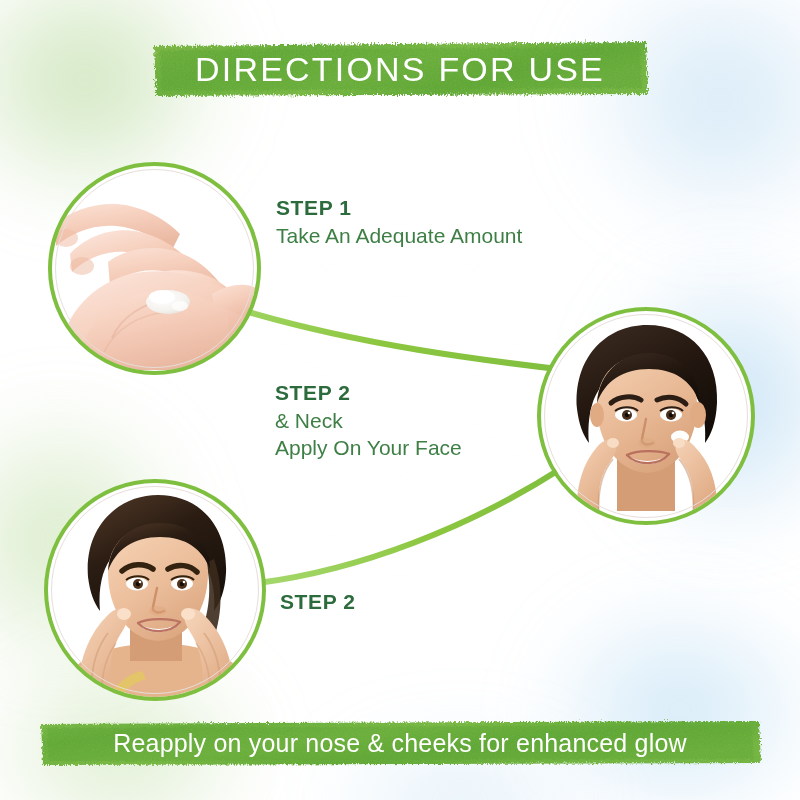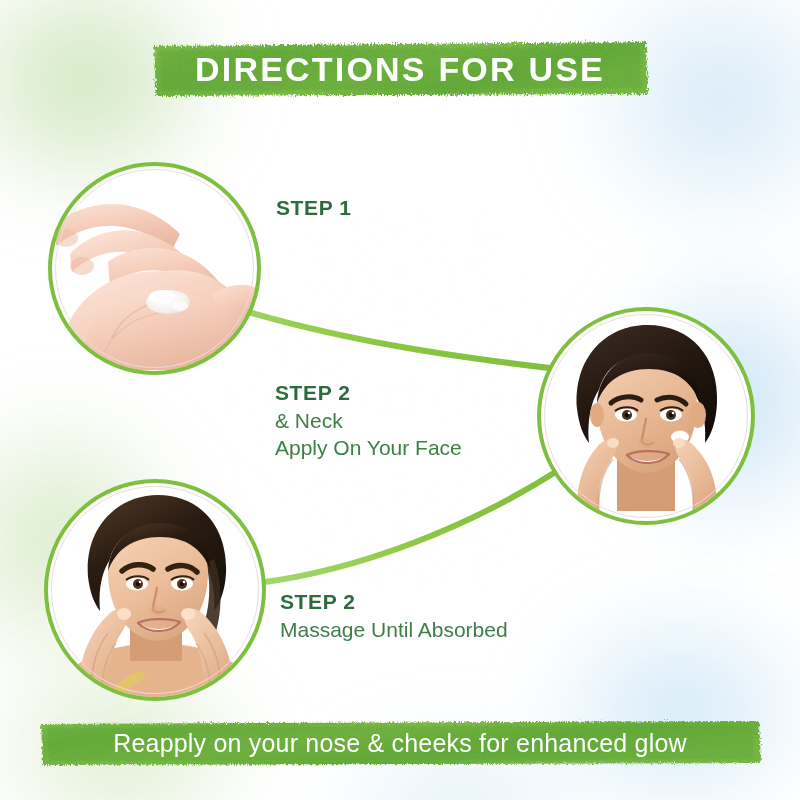--- a/index.html
+++ b/index.html
@@ -96,21 +96,21 @@
     white-space: nowrap;
     letter-spacing: .5px;
   }
 
   #title-banner {
     left: 150px; top: 38px;
     width: 500px; height: 62px;
   }
   #title-banner .banner-text {
     font-size: 34px;
-    font-weight: bold;
+    font-weight: normal;
     letter-spacing: 2.2px;
   }
 
   #footer-banner {
     left: 38px; top: 718px;
     width: 724px; height: 50px;
   }
   #footer-banner .banner-text {
     font-size: 25px;
     font-weight: normal;
@@ -292,20 +292,21 @@
           <ellipse cx="128" cy="140" rx="8" ry="5" fill="#ffffff" opacity=".7"></ellipse>
         </g>
       </svg>
     </div>
     <div class="photo-ring-inner"></div>
     <div class="photo-ring"></div>
   </div>
 
   <div class="step-block" id="step1-text">
     <p class="step-label">STEP 1</p>
+    <p class="step-desc">Take An Adequate Amount</p>
   </div>
 
   <div class="photo-circle" id="circle-step2">
     <div class="photo-clip">
       <svg width="210" height="210" viewBox="0 0 210 210">
         <defs>
           <linearGradient id="faceA" x1="0.2" y1="0" x2="0.8" y2="1">
             <stop offset="0%" stop-color="#f3cdae"></stop>
             <stop offset="50%" stop-color="#e8b894"></stop>
             <stop offset="100%" stop-color="#d6a079"></stop>
@@ -463,21 +464,20 @@
 
         <path d="M 66 206 C 74 196, 84 190, 94 188 L 98 196 C 88 199, 78 205, 72 214 Z" fill="#e4c468"></path>
       </svg>
     </div>
     <div class="photo-ring-inner"></div>
     <div class="photo-ring"></div>
   </div>
 
   <div class="step-block" id="step3-text">
     <p class="step-label">STEP 2</p>
-    <p class="step-desc">Massage Until Absorbed</p>
   </div>
 
   <div class="banner" id="footer-banner">
     <svg width="724" height="50" viewBox="0 0 724 50" preserveAspectRatio="none">
       <defs>
         <linearGradient id="brushFoot" x1="0" y1="0" x2="1" y2="0.5">
           <stop offset="0%" stop-color="#78ba41"></stop>
           <stop offset="22%" stop-color="#63ad33"></stop>
           <stop offset="48%" stop-color="#74b83c"></stop>
           <stop offset="72%" stop-color="#5ea92f"></stop>

